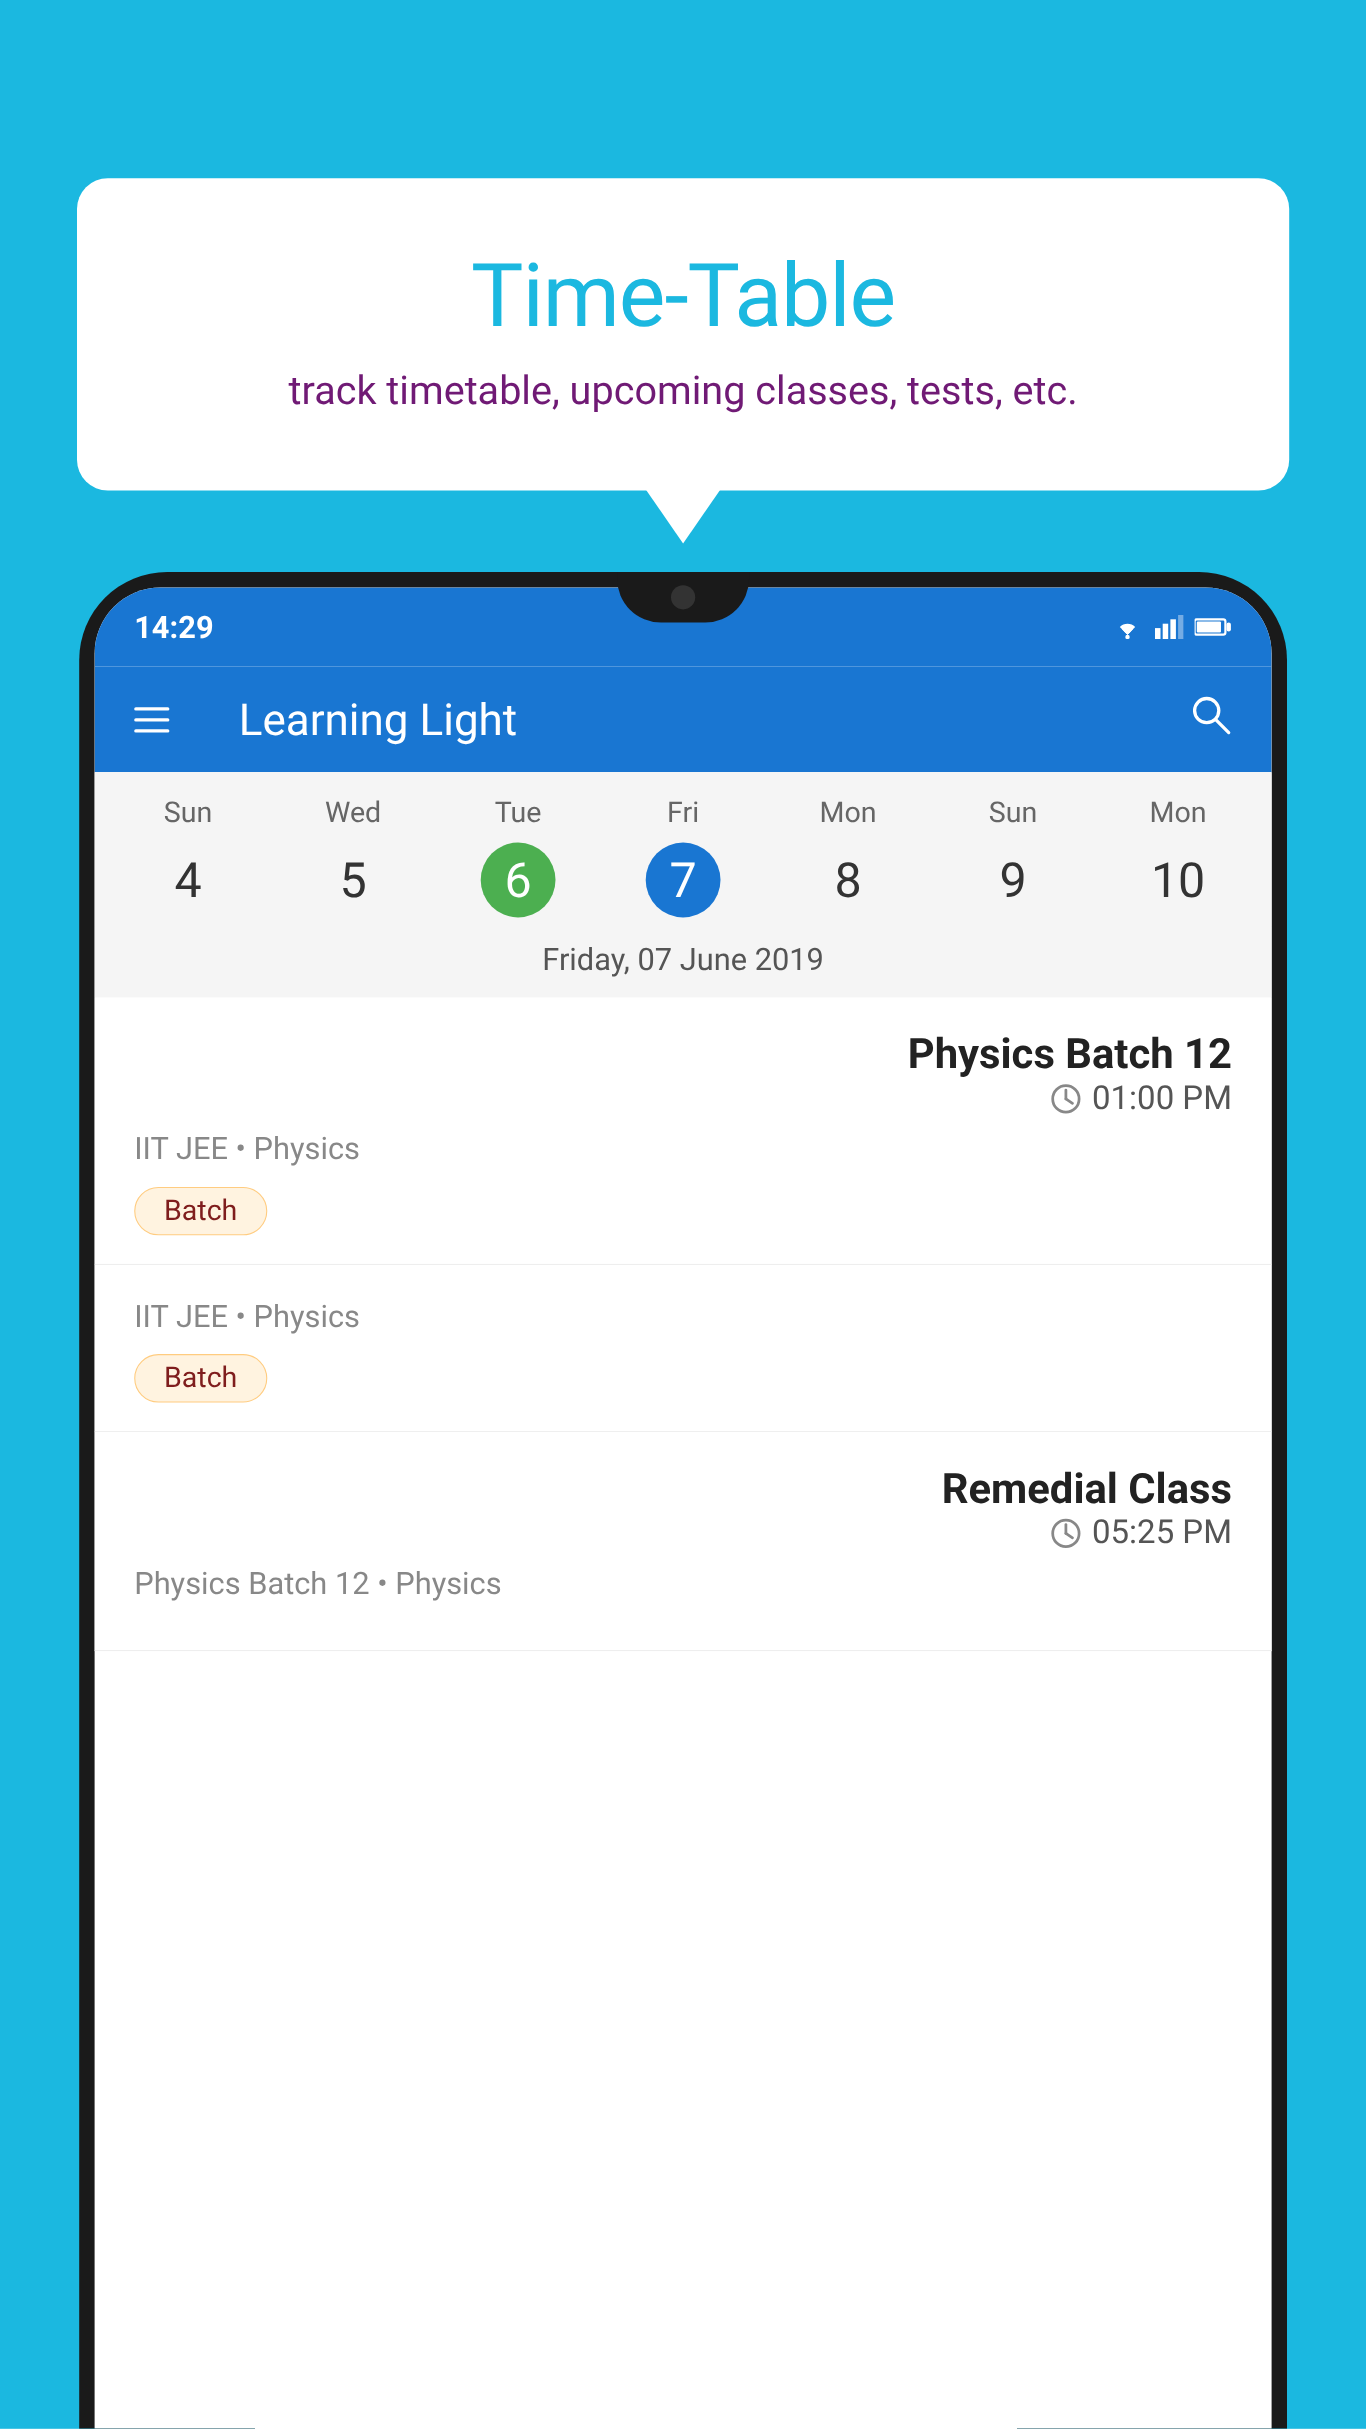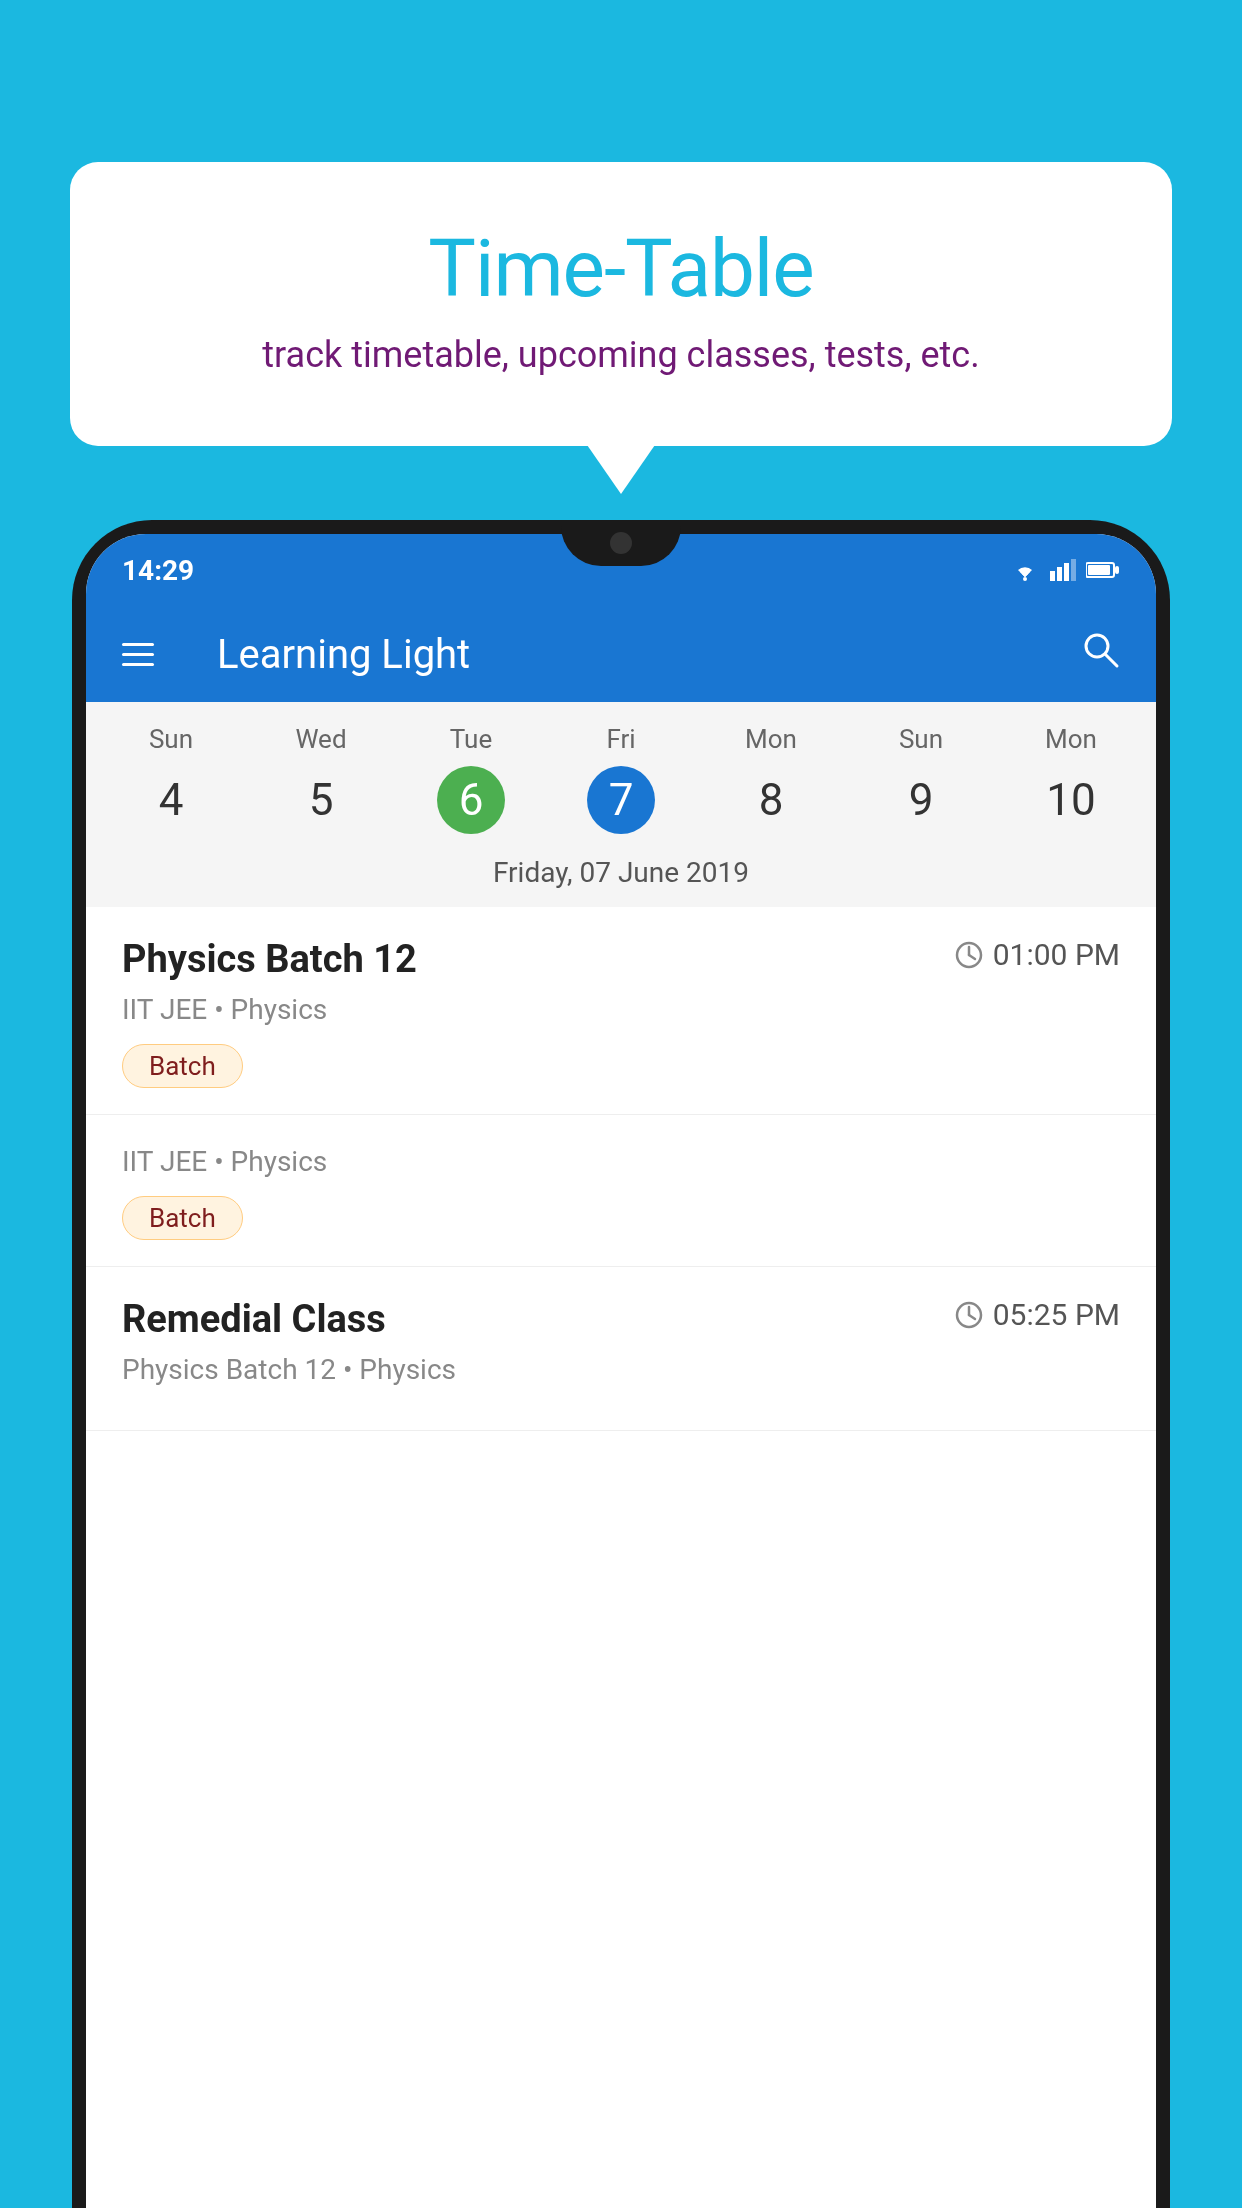--- a/index.html
+++ b/index.html
@@ -215,22 +215,23 @@
 
     .schedule-item {
       padding: 30px 36px 26px;
       border-bottom: 1px solid #eee;
       background: white;
     }
 
     .schedule-item-header {
       display: flex;
       justify-content: space-between;
-      align-items: flex-start;
+      align-items: flex-end;
       margin-bottom: 12px;
+      flex-direction: column;
     }
 
     .class-name {
       font-size: 38px;
       font-weight: 700;
       color: #222;
     }
 
     .class-time {
       display: flex;

